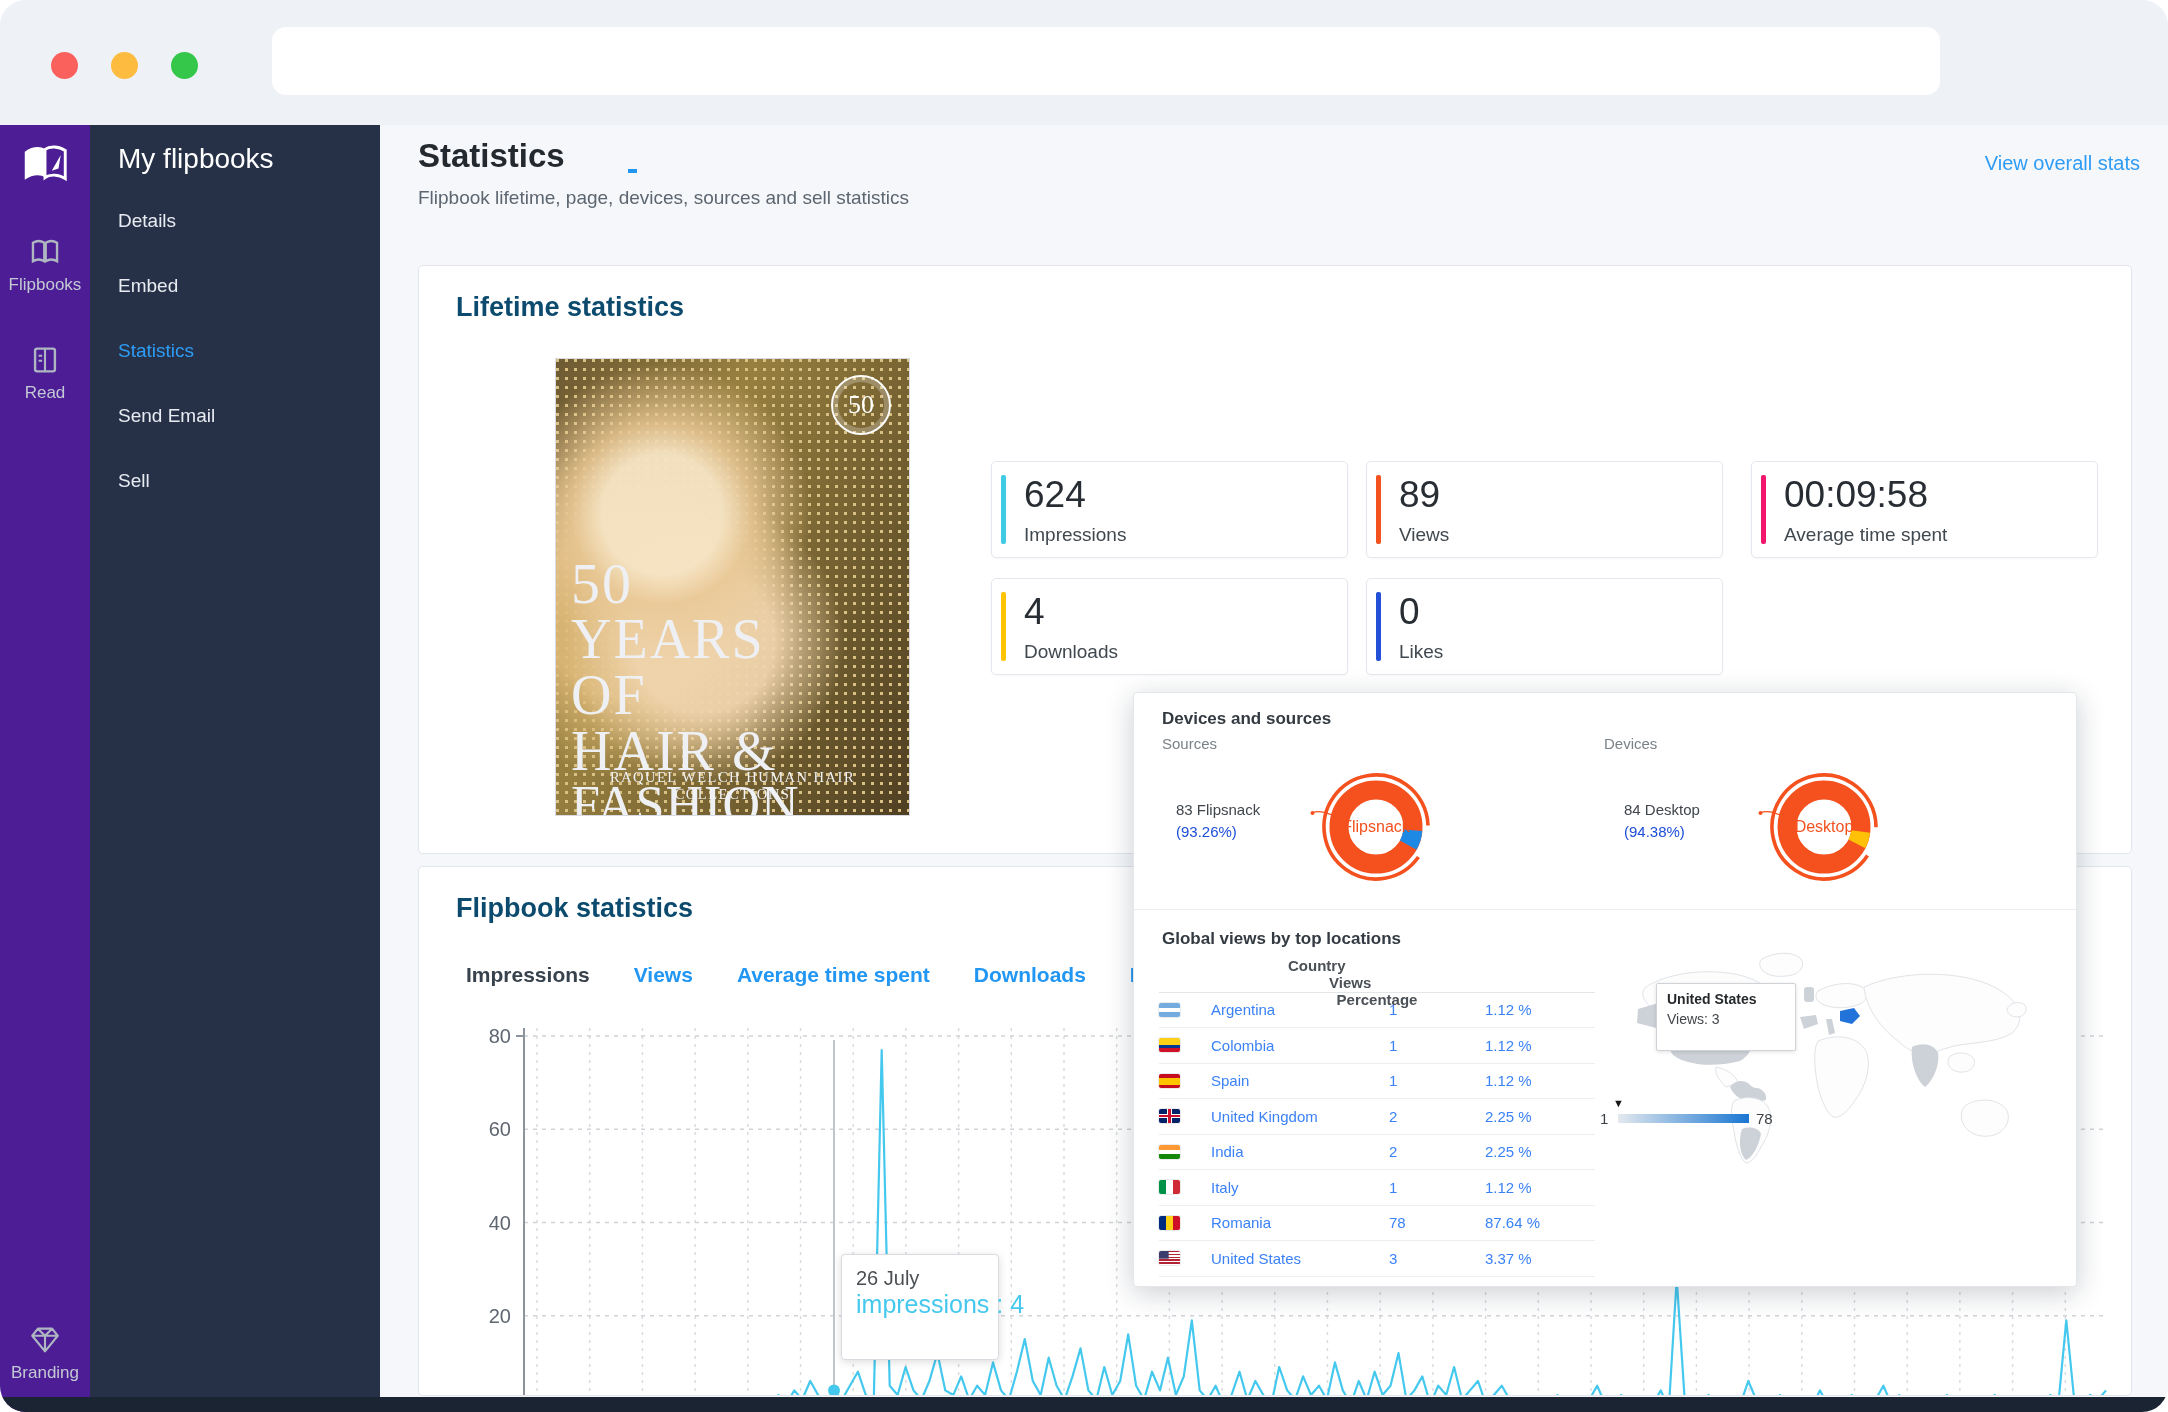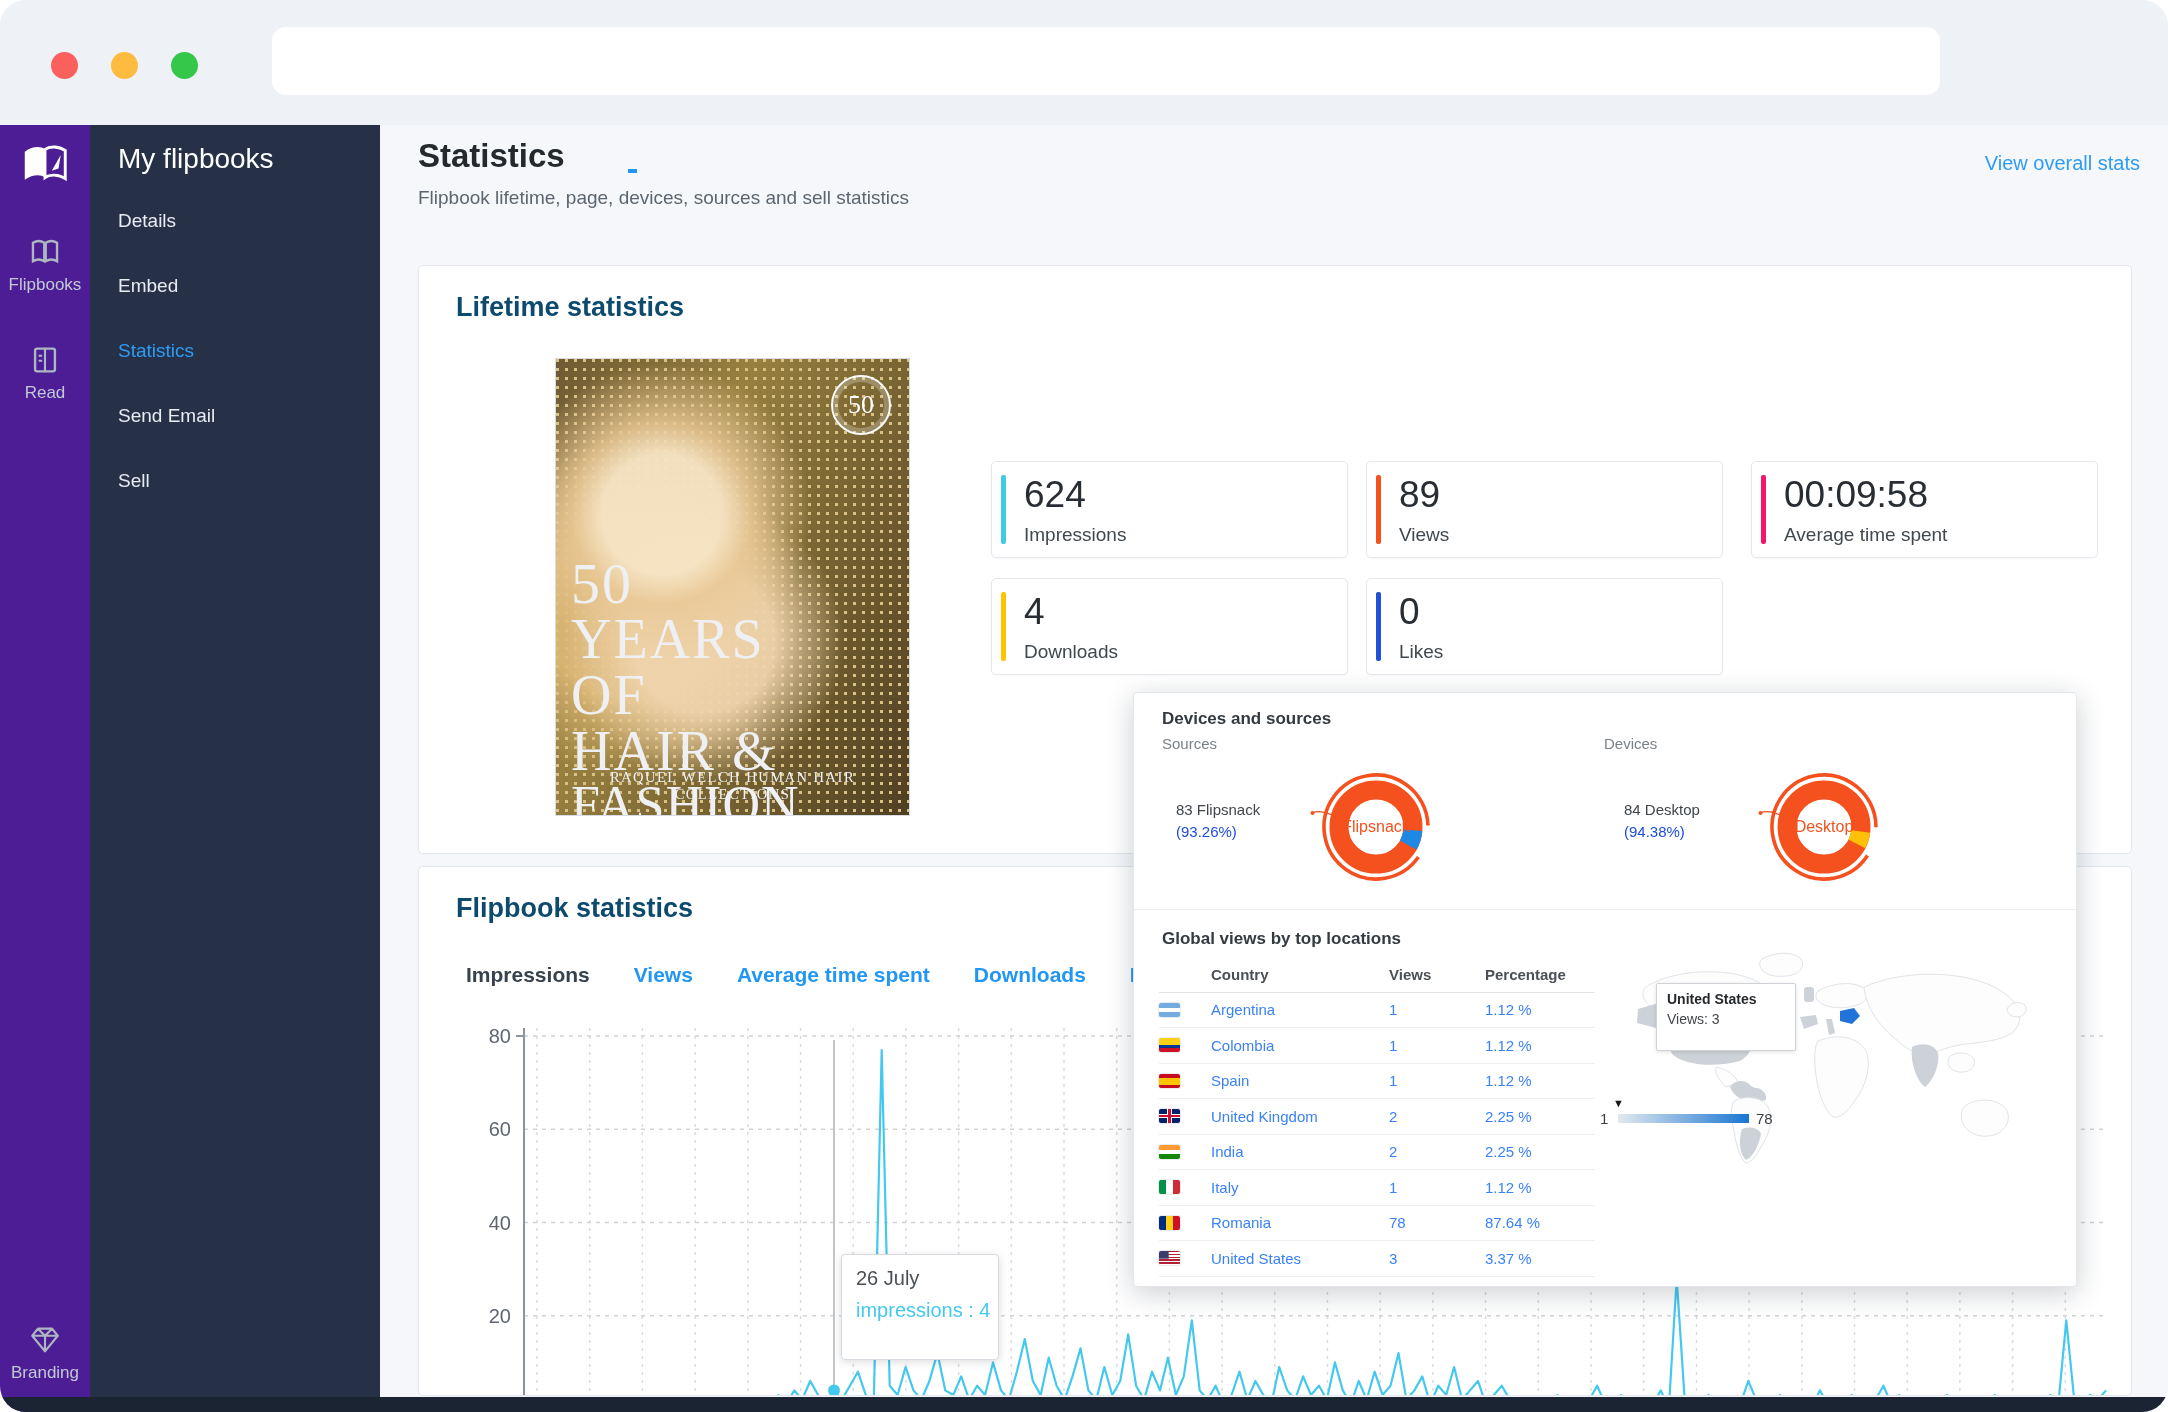--- a/index.html
+++ b/index.html
@@ -44,34 +44,34 @@
   .stat .bar{position:absolute;left:9px;top:13px;bottom:13px;width:5px;border-radius:2px;}
   .stat .num{position:absolute;left:32px;top:12px;font-size:37px;font-weight:500;color:#272d33;}
   .stat .lbl{position:absolute;left:32px;top:62px;font-size:19px;color:#40484f;}
   
   .tabs{position:absolute;left:47px;top:96px;display:flex;gap:44px;}
   .tab{font-size:21px;font-weight:600;color:#2196f3;cursor:pointer;}
   .tab.active{color:#37424c;}
   .ylab{position:absolute;width:60px;text-align:right;font-size:20px;color:#5f6670;}
   .chart-tip{position:absolute;left:422px;top:387px;width:128px;height:80px;background:#fff;border:1px solid #d8dce1;border-radius:4px;box-shadow:0 2px 8px rgba(0,0,0,.14);padding:12px 14px;z-index:5;}
   .chart-tip .d1{font-size:20px;color:#4a4f54;}
-  .chart-tip .d2{font-size:20px;color:#45c8ee;margin-top:9px;white-space:nowrap;}
+  .chart-tip .d2{font-size:25px;color:#45c8ee;white-space:nowrap;}
   
   .overlay{position:absolute;left:1133px;top:692px;width:942px;height:593px;background:#fff;border:1px solid #e4e7ea;border-radius:4px;box-shadow:0 6px 28px rgba(20,30,50,.22);z-index:10;}
   .ov-h{position:absolute;left:28px;top:16px;font-size:17px;font-weight:700;color:#333a41;}
   .ov-sub{position:absolute;top:42px;font-size:15px;color:#7a8187;}
   .donut-wrap{position:absolute;top:74px;width:120px;height:120px;}
   .donut-center{position:absolute;left:0;top:0;width:100%;height:100%;display:flex;align-items:center;justify-content:center;font-size:16px;color:#f4511e;}
   .callout{position:absolute;width:130px;font-size:15px;color:#3f454b;line-height:1.45;}
   .callout .pct{color:#1d4ed8;}
   .ov-div{position:absolute;left:0;top:216px;width:100%;height:1px;background:#ececee;}
   .loc-h{position:absolute;left:28px;top:236px;font-size:17px;font-weight:700;color:#333a41;}
   .loc-table{position:absolute;left:25px;top:264px;width:436px;}
   .lrow{display:flex;align-items:center;height:34.5px;border-bottom:1px solid #eceef0;font-size:15px;color:#3b82f6;}
-  .lrow.head{color:#4a5056;font-weight:700;border-bottom:1px solid #e3e6e9;}
+  .lrow.head{color:#4a5056;font-weight:700;border-bottom:1px solid #e3e6e9;flex-direction:column;}
   .lc-flag{width:52px;display:flex;align-items:center;}
   .flag{width:21px;height:14px;border-radius:2px;box-shadow:0 0 0 1px rgba(0,0,0,.08);}
   .lc-country{width:178px;}
   .lc-views{width:96px;}
   .lc-pct{flex:1;}
   .map-tip{position:absolute;left:522px;top:290px;width:118px;height:52px;background:#fff;border:1px solid #cfd3d7;border-radius:2px;padding:7px 10px;box-shadow:0 1px 4px rgba(0,0,0,.12);z-index:3;}
   .map-tip .t1{font-size:14px;font-weight:700;color:#26292c;}
   .map-tip .t2{font-size:14px;color:#43474b;margin-top:4px;}
   .legend{position:absolute;left:484px;top:421px;width:131px;height:9px;}
   .legend-min{position:absolute;left:466px;top:417px;font-size:15px;color:#3c4146;}

